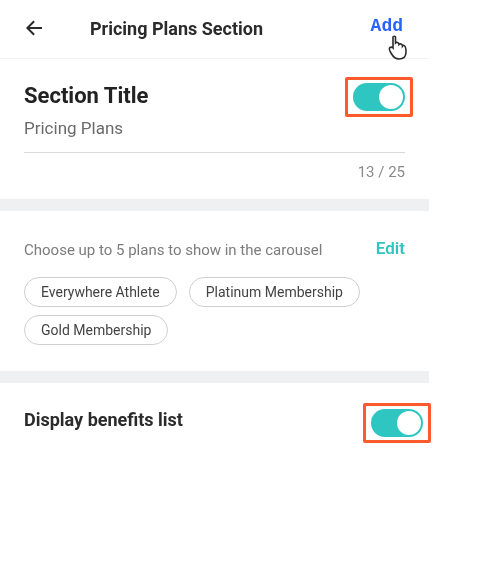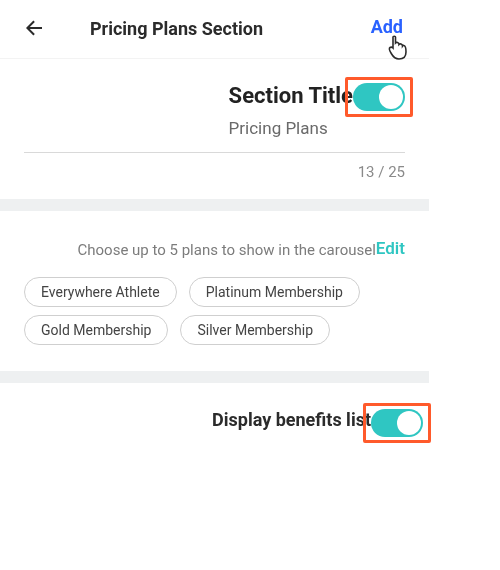--- a/index.html
+++ b/index.html
@@ -1,25 +1,25 @@
 <!DOCTYPE html>
 <html><head>
 <meta charset="utf-8">
 <style>
   * { box-sizing: border-box; margin: 0; padding: 0; }
   html, body { width: 500px; height: 570px; font-family: -apple-system, BlinkMacSystemFont, "Segoe UI", Roboto, Helvetica, Arial, sans-serif; color: #2b2b2b; background: #fff; }
   .panel { width: 429px; }
   .header { display: flex; align-items: center; height: 56px; padding: 0 22px; position: relative; }
   .back { width: 32px; height: 32px; display: flex; align-items: center; justify-content: flex-start; cursor: pointer; }
   .header-title { font-size: 18px; font-weight: 700; color: #2b2b2b; margin-left: 36px; }
-  .add-btn { position: absolute; right: 26px; top: 16px; font-size: 18px; font-weight: 700; color: #2a62ff; cursor: pointer; }
+  .add-btn { position: absolute; right: 26px; top: 16px; font-size: 18px; font-weight: 700; color: #2a62ff; cursor: pointer; font-family: Liberation Mono, monospace; }
   .cursor { position: absolute; right: 18px; top: 34px; pointer-events: none; }
   .hr-thin { height: 1px; background: #f3f3f3; margin: 2px 0 0 0; }
   .section { padding: 24px 24px 18px 24px; }
-  .row { display: flex; align-items: flex-start; justify-content: flex-end; margin-left: 48px; }
+  .row { display: flex; align-items: flex-start; justify-content: space-between; }
   .section-title { font-size: 22px; font-weight: 700; color: #222; }
   .section-sub { font-size: 17px; color: #6a6a6a; margin-top: 10px; }
   .underline { height: 1px; background: #d9d9d9; margin-top: 14px; }
   .counter { text-align: right; font-size: 15px; color: #8a8a8a; margin-top: 10px; }
   .divider { height: 12px; background: #eef0f1; }
   .block-title { font-size: 18px; font-weight: 700; color: #2b2b2b; }
   .block-desc { font-size: 15px; color: #7c7c7c; margin-top: 4px; }
   .edit-link { font-size: 17px; font-weight: 600; color: #2fc6c2; cursor: pointer; }
   .chips { display: flex; flex-wrap: wrap; gap: 8px 12px; margin-top: 18px; }
   .chip { border: 1px solid #cfcfcf; border-radius: 999px; padding: 6px 16px; font-size: 14px; color: #444; background: #fff; cursor: pointer; }
@@ -77,21 +77,20 @@
     <div class="row">
       <div>
         <div class="block-desc">Choose up to 5 plans to show in the carousel</div>
       </div>
       <div class="edit-link">Edit</div>
     </div>
     <div class="chips">
       <div class="chip">Everywhere Athlete</div>
       <div class="chip">Platinum Membership</div>
       <div class="chip">Gold Membership</div>
-      <div class="chip">Silver Membership</div>
     </div>
   </div>
 
   <div class="divider"></div>
 
   <div class="section benefits">
     <div class="row">
       <div>
         <div class="block-title">Display benefits list</div>
       </div>

